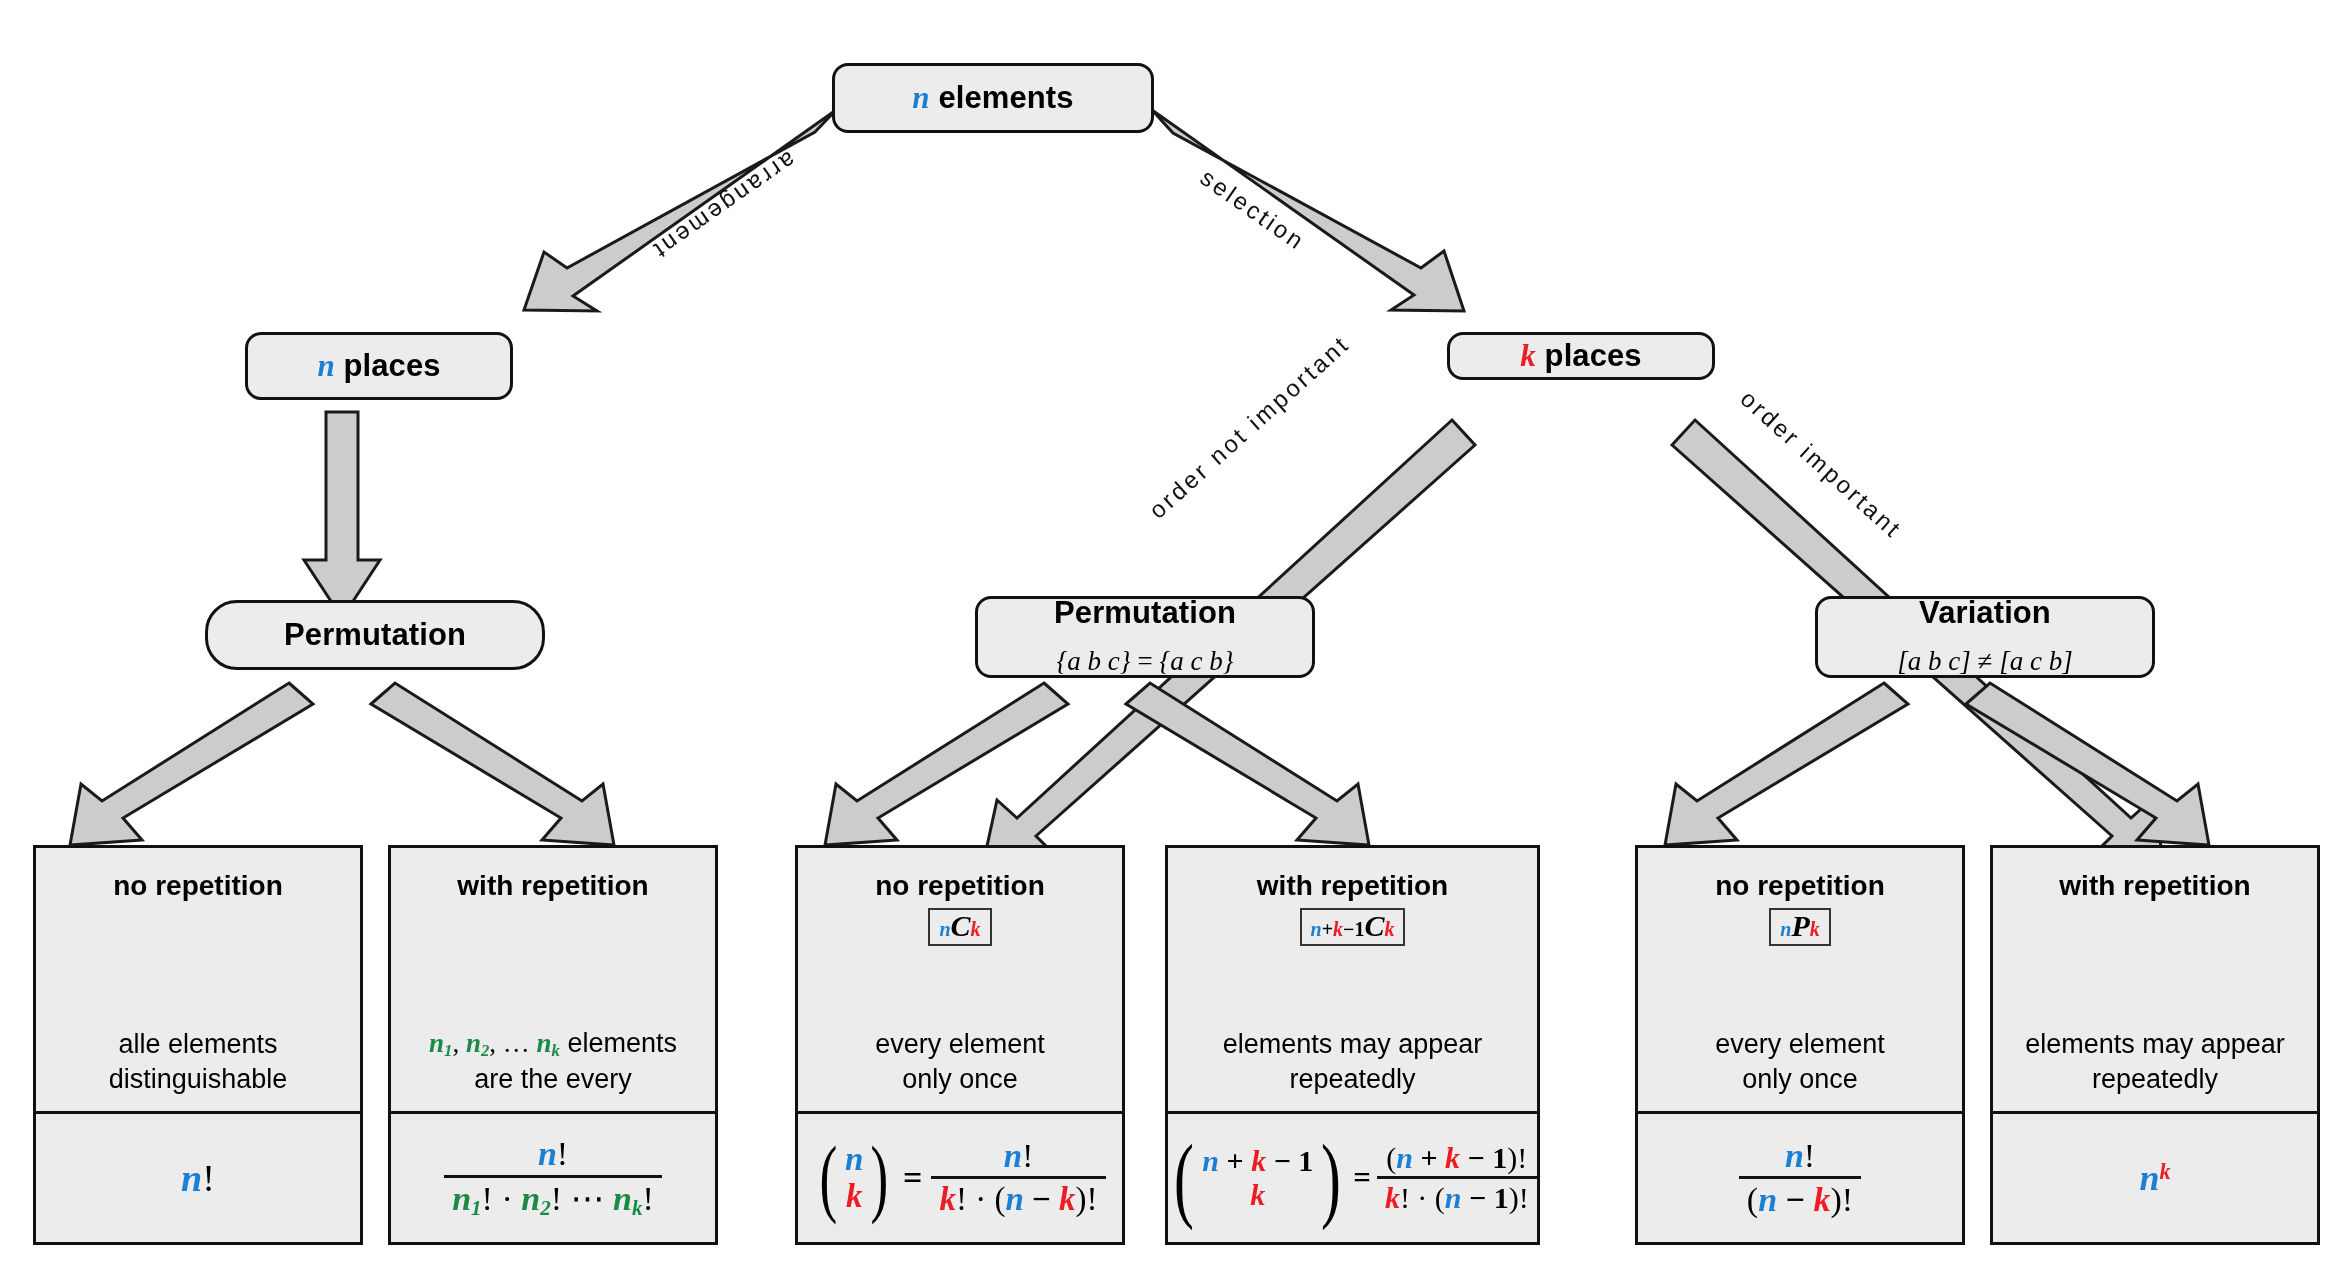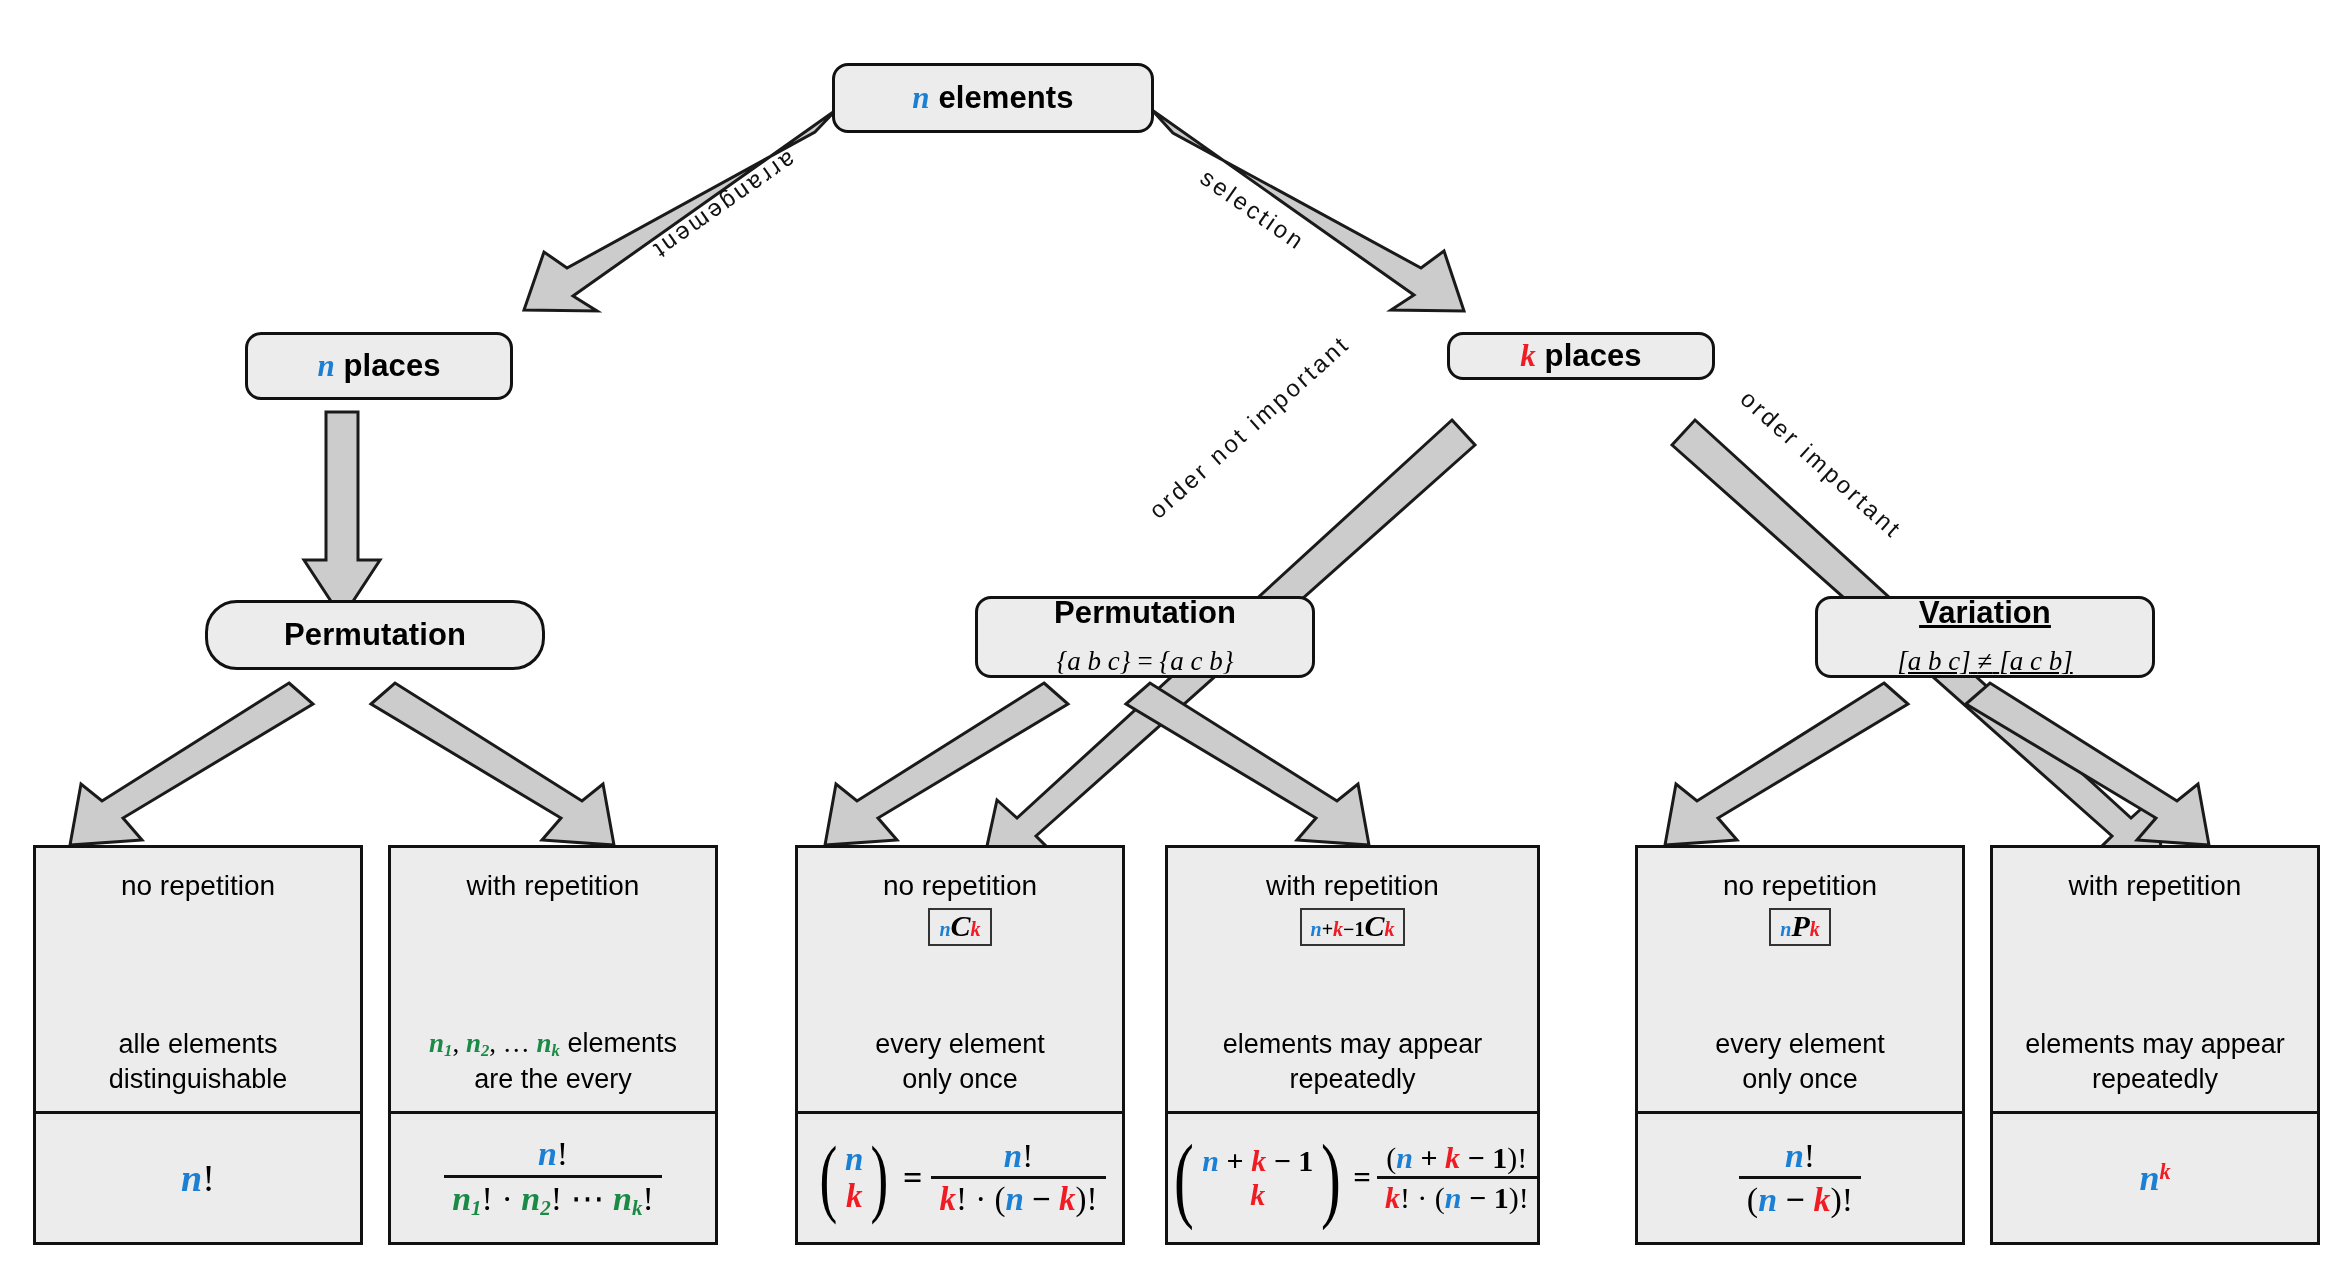--- a/index.html
+++ b/index.html
@@ -42,21 +42,21 @@
     box-sizing:border-box;
     display:flex;flex-direction:column;
     z-index:5;
   }
   .leaf .upper{
     flex:1 1 auto;
     display:flex;flex-direction:column;align-items:center;
     padding-top:22px;
     box-sizing:border-box;
   }
-  .leaf .hdr{font-size:28px;font-weight:normal;white-space:nowrap;}
+  .leaf .hdr{font-size:28px;font-weight:bold;white-space:nowrap;}
   .leaf .notation{
     margin-top:6px;
     border:2px solid #333;
     padding:1px 9px 3px 9px;
     font-family:"Liberation Serif",serif;
     line-height:1;
     background:#ececec;
   }
   .leaf .desc{
     margin-top:auto;
@@ -183,21 +183,21 @@
 
   <div class="node" style="left:975px;top:596px;width:340px;height:82px;">
     <div class="title">Permutation</div>
     <div class="sub">
       <span>{a b c}</span>
       <span class="op">=</span>
       <span>{a c b}</span>
     </div>
   </div>
 
-  <div class="node" style="left:1815px;top:596px;width:340px;height:82px;text-decoration:underline;">
+  <div class="node" style="left:1815px;top:596px;width:340px;height:82px;">
     <div class="title">Variation</div>
     <div class="sub">
       <span>[a b c]</span>
       <span class="op">≠</span>
       <span>[a c b]</span>
     </div>
   </div>
 
   <div class="leaf" style="left:33px;top:845px;width:330px;height:400px;">
     <div class="upper">

